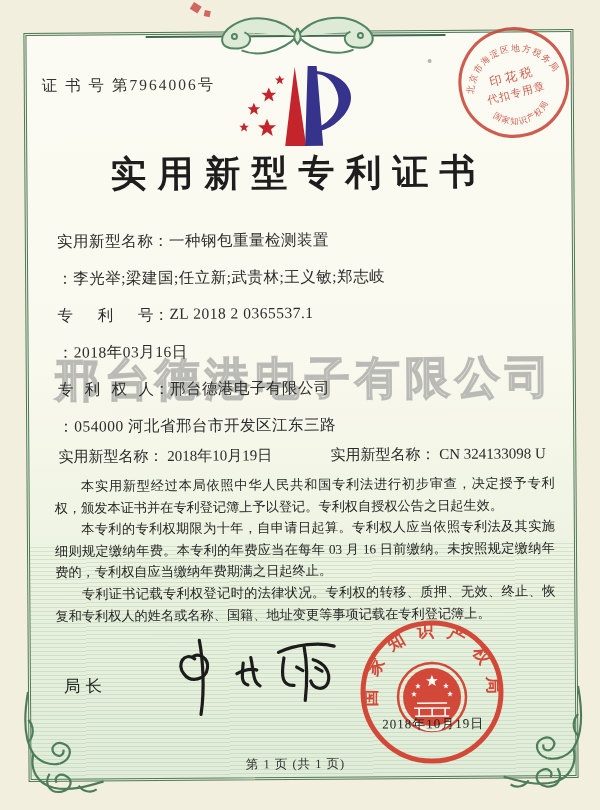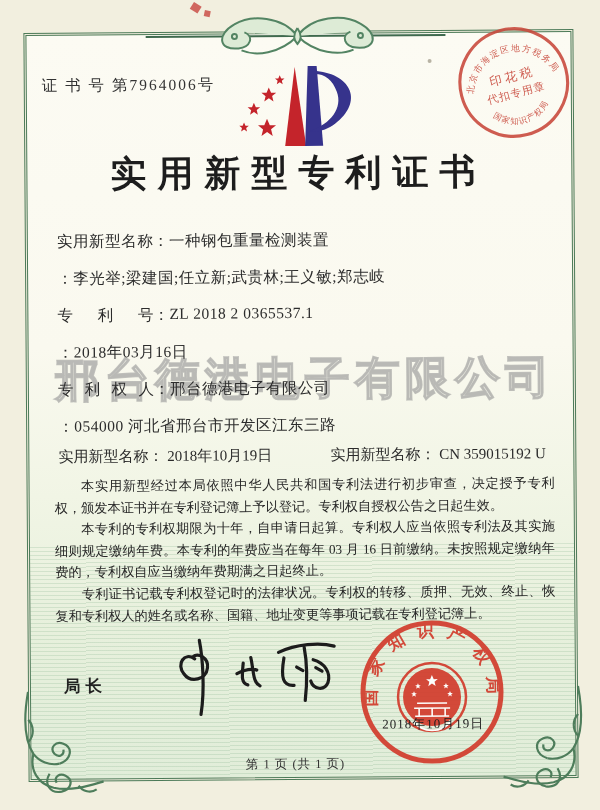--- a/index.html
+++ b/index.html
@@ -40,21 +40,21 @@
     font-size:13.2px;line-height:21.6px;text-align:justify;color:#262626;
   }
   .paras p{margin:0;text-indent:2em;}
   .watermark{
     position:absolute;left:20px;right:10px;top:349px;text-align:center;
     font-size:45px;font-weight:700;letter-spacing:5px;
     color:rgba(175,175,175,0.26);
     -webkit-text-stroke:1.3px rgba(150,150,150,0.55);
     pointer-events:none;white-space:nowrap;
   }
-  .director{position:absolute;left:62px;top:668px;font-size:16.5px;letter-spacing:5px;line-height:34px;color:#222;font-weight:bold;}
+  .director{position:absolute;left:62px;top:668px;font-size:16.5px;letter-spacing:5px;line-height:34px;color:#222;}
   .signature{position:absolute;left:146px;top:624px;}
   .seal{position:absolute;left:353px;top:616px;}
   .seal-date{position:absolute;left:360px;top:716px;width:142px;text-align:center;font-size:13px;letter-spacing:1px;color:#1f1f1f;}
   .tax-stamp{position:absolute;left:456px;top:24px;opacity:0.88;}
   .flourish{position:absolute;left:148px;top:10px;}
   .corner-bl{position:absolute;left:16px;top:688px;}
   .corner-br{position:absolute;right:14px;top:686px;transform:scaleX(-1);}
   .footer{position:absolute;left:0;right:14px;top:756px;text-align:center;font-size:12.5px;letter-spacing:1px;color:#333;}
   .speck{position:absolute;background:#c43a34;opacity:0.75;}
   .s1{left:194px;top:3px;width:9px;height:8px;transform:rotate(32deg);}
@@ -178,21 +178,21 @@
     </div>
   </div>
 
   <div class="grant-row">
     <div class="grant-left">
       <span>实用新型名称</span><span>：</span>
       <span>2018年10月19日</span>
     </div>
     <div class="grant-right">
       <span>实用新型名称</span><span>：</span>
-      <span>CN 359015192 U</span>
+      <span>CN 324133098 U</span>
     </div>
   </div>
 
   <div class="paras">
     <p>本实用新型经过本局依照中华人民共和国专利法进行初步审查，决定授予专利权，颁发本证书并在专利登记簿上予以登记。专利权自授权公告之日起生效。</p>
     <p>本专利的专利权期限为十年，自申请日起算。专利权人应当依照专利法及其实施细则规定缴纳年费。本专利的年费应当在每年 03 月 16 日前缴纳。未按照规定缴纳年费的，专利权自应当缴纳年费期满之日起终止。</p>
     <p>专利证书记载专利权登记时的法律状况。专利权的转移、质押、无效、终止、恢复和专利权人的姓名或名称、国籍、地址变更等事项记载在专利登记簿上。</p>
   </div>
 
   <div class="director">

